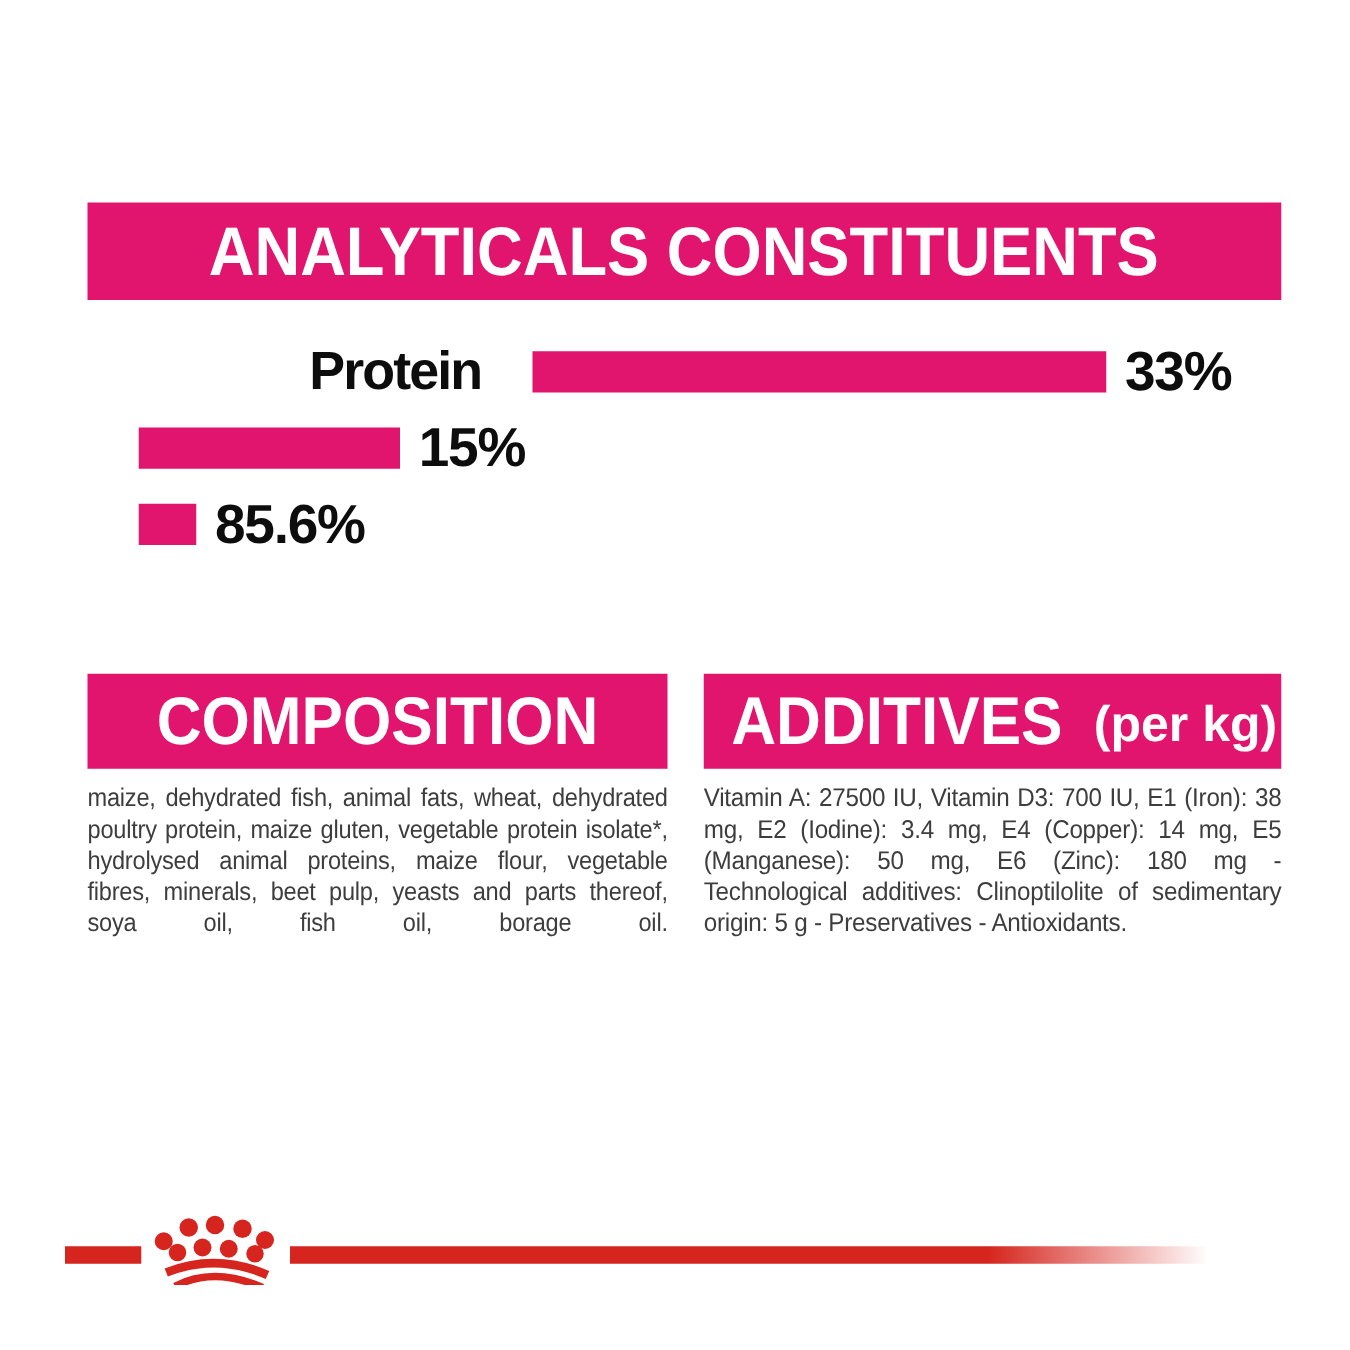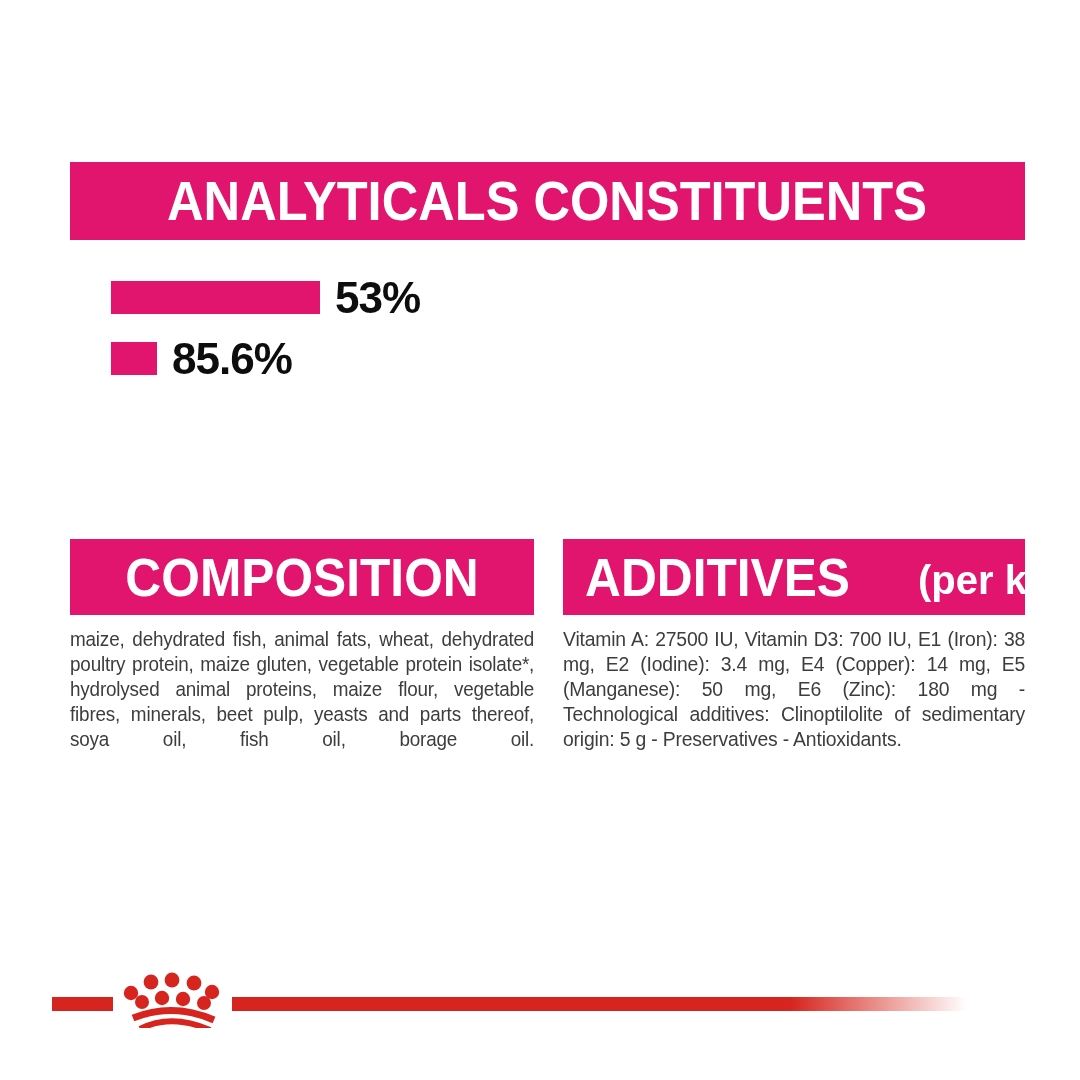--- a/index.html
+++ b/index.html
@@ -71,21 +71,21 @@
   .col { position: absolute; top: 539px; }
   .col-left  { left: 70px;  width: 464px; }
   .col-right { left: 563px; width: 462px; }
   .section-banner {
     width: 100%; height: 76px;
     background: #E1146E;
     display: flex; align-items: center;
     box-sizing: border-box;
   }
   .section-banner.centered { justify-content: center; }
-  .section-banner.left-pad { justify-content: flex-start; padding-left: 22px; align-items: baseline; gap: 43px; }
+  .section-banner.left-pad { justify-content: flex-start; padding-left: 22px; align-items: baseline; }
   .section-banner .sec-title {
     color: #ffffff;
     font-size: 54px;
     font-weight: 700;
     white-space: nowrap;
     display: inline-block;
     transform: scaleX(0.92);
     transform-origin: 50% 50%;
   }
   .section-banner.left-pad { align-items: center; }
@@ -134,22 +134,27 @@
 <body>
 
 <div class="page">
 
   <header class="top-banner">
     <span class="banner-text">ANALYTICALS CONSTITUENTS</span>
   </header>
 
   <div class="chart" id="chart">
       <div class="chart-row">
+        <span class="chart-label">Protein</span>
+        <div class="chart-bar" style="width: 459px; background: rgb(225, 20, 110);"></div>
+        <span class="chart-value">33%</span>
+      </div>
+      <div class="chart-row">
         <div class="chart-bar" style="width: 209px; background: rgb(225, 20, 110);"></div>
-        <span class="chart-value">53%</span>
+        <span class="chart-value">15%</span>
       </div>
       <div class="chart-row">
         <div class="chart-bar" style="width: 46px; background: rgb(225, 20, 110);"></div>
         <span class="chart-value">85.6%</span>
       </div>
     </div>
 
   <section class="col col-left">
     <div class="section-banner centered">
       <span class="sec-title">COMPOSITION</span>

